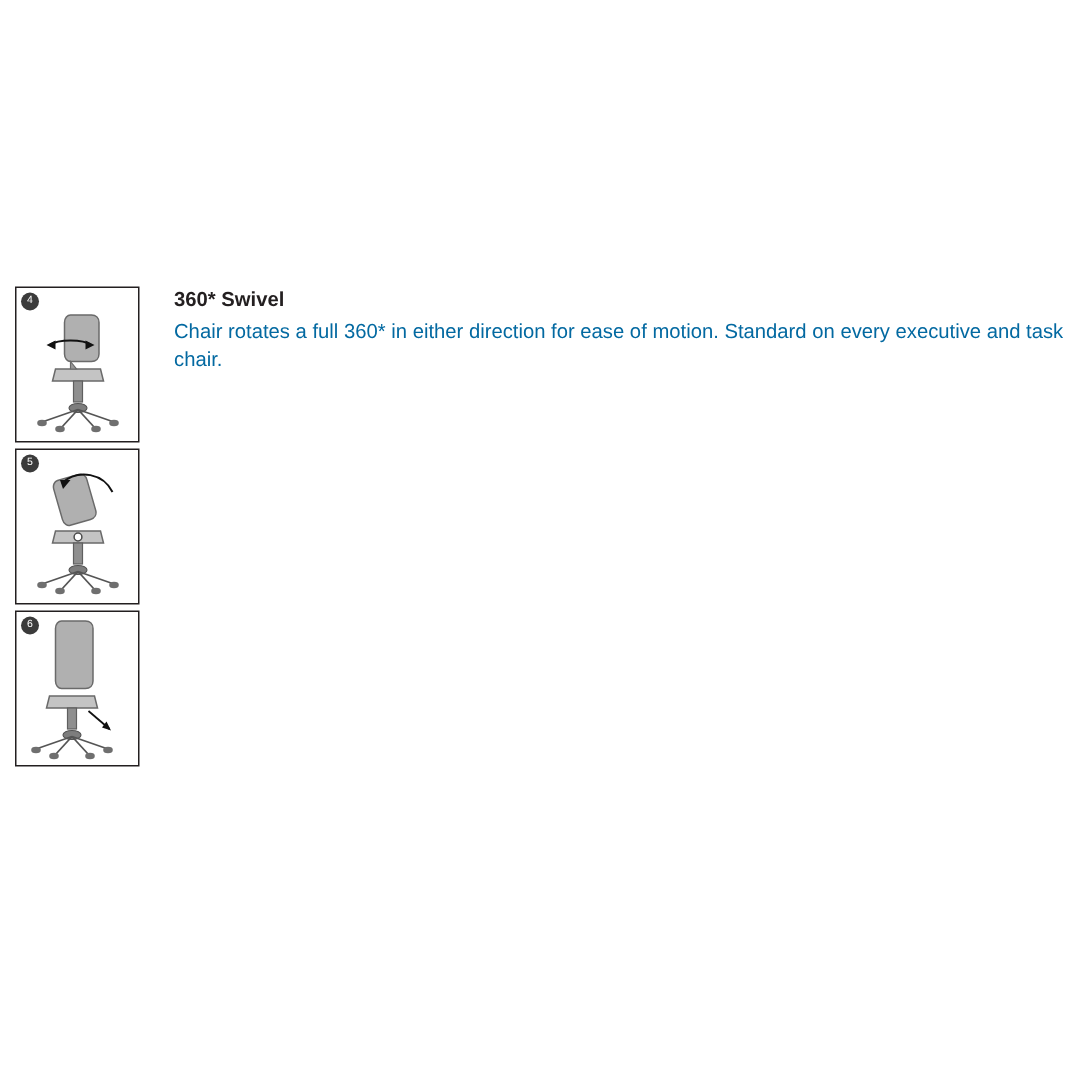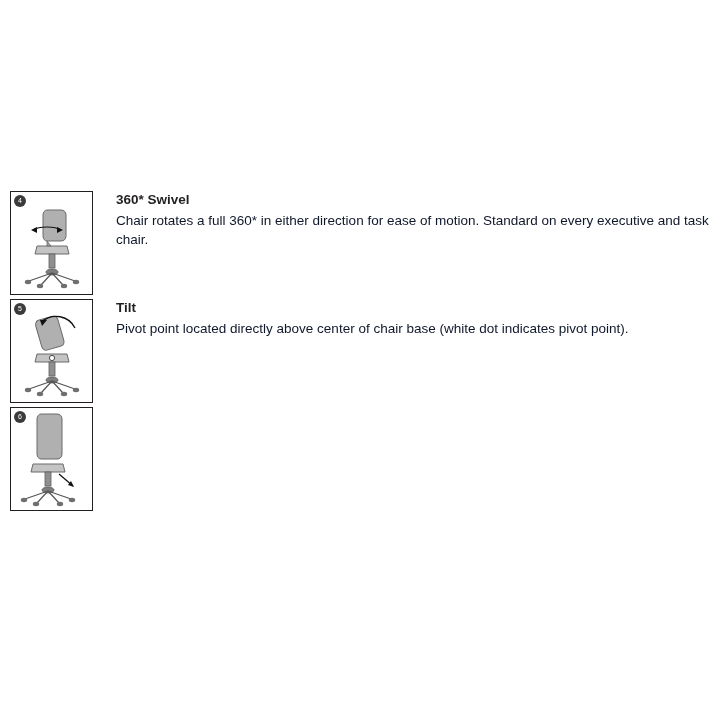--- a/index.html
+++ b/index.html
@@ -69,21 +69,21 @@
   }
   .feature-title {
     font-size: 13.5px;
     font-weight: bold;
     color: #231f20;
     margin: 0 0 2px 0;
     line-height: 1.25;
   }
   .feature-desc {
     font-size: 13.5px;
-    color: #0f172a;
+    color: #0369a1;
     margin: 0;
     line-height: 1.42;
     max-width: 608px;
   }
 </style>
 </head>
 <body>
 
 <div class="sheet">
 
@@ -158,24 +158,20 @@
             <ellipse cx="65" cy="90" rx="3.2" ry="2.2"></ellipse>
           </g>
 
           <g stroke="#111" stroke-width="1.3" fill="none">
             <path d="M30 22 C42 12 58 16 64 28"></path>
           </g>
           <path d="M29 20 L36 20 L31 26 Z" fill="#111"></path>
         </svg>
         <div class="badge">5</div>
       </div>
-      <div class="text-col">
-        <p class="feature-title">Tilt</p>
-        <p class="feature-desc">Pivot point located directly above center of chair base (white dot indicates pivot point).</p>
-      </div>
     </div>
 
     <div class="feature-row">
       <div class="thumb">
         <svg class="chair-svg" width="81" height="102" viewBox="0 0 81 102">
 
           <path d="M30 6 C28 6 26 8 26 11 L26 46 C26 49 28 51 30 51 L46 51 C49 51 51 49 51 46 L51 11 C51 8 49 6 46 6 Z" fill="#b0b0b0" stroke="#6a6a6a" stroke-width="1"></path>
 
           <path d="M22 56 L52 56 L54 64 L20 64 Z" fill="#c4c4c4" stroke="#6a6a6a" stroke-width="1"></path>
 

